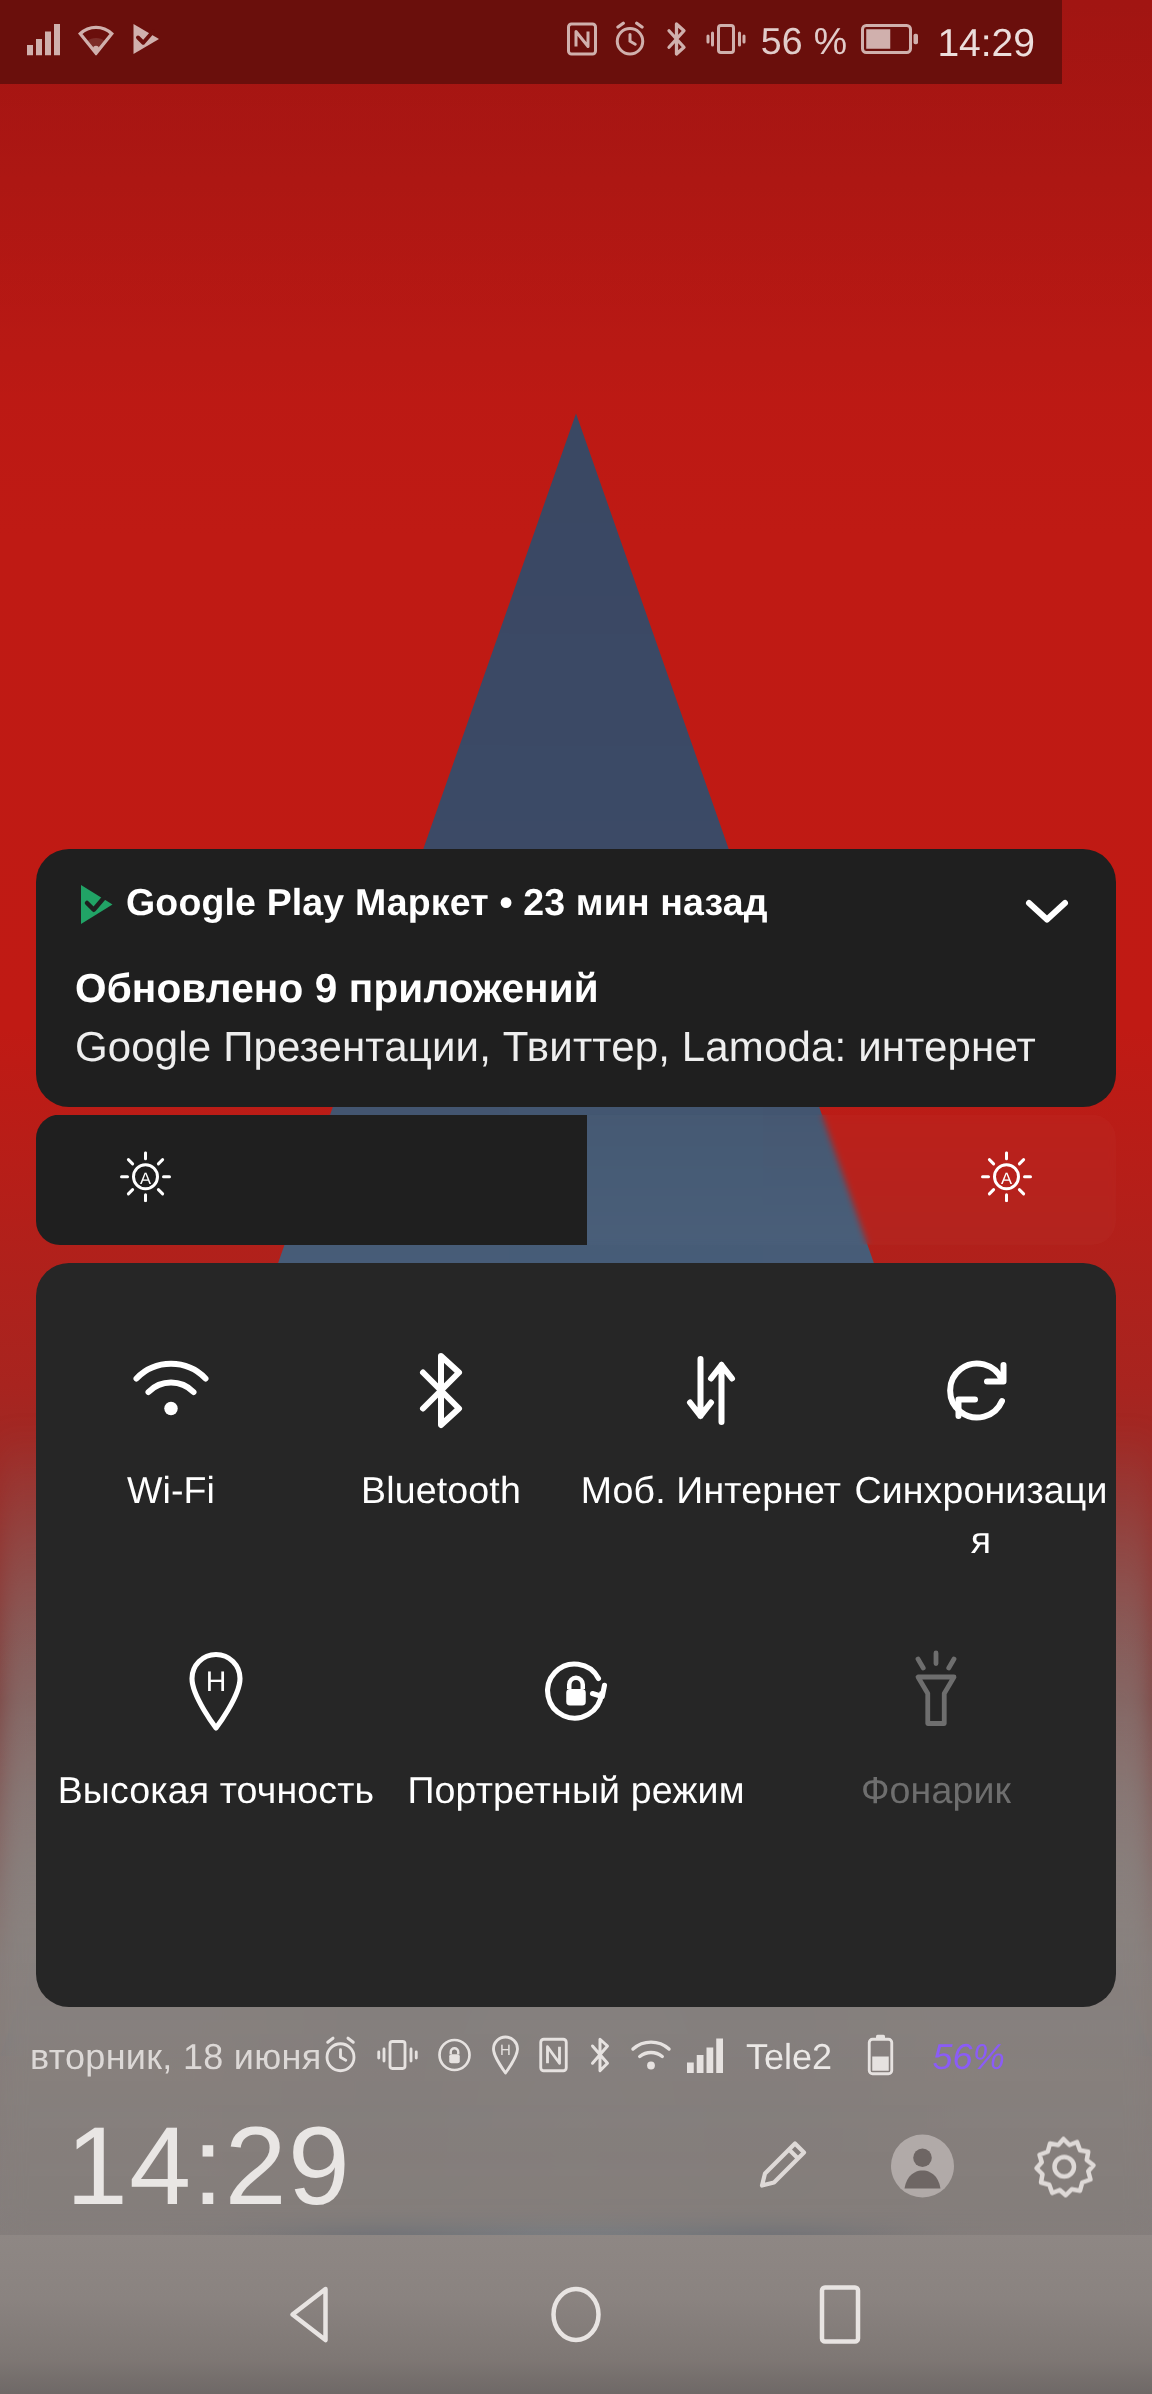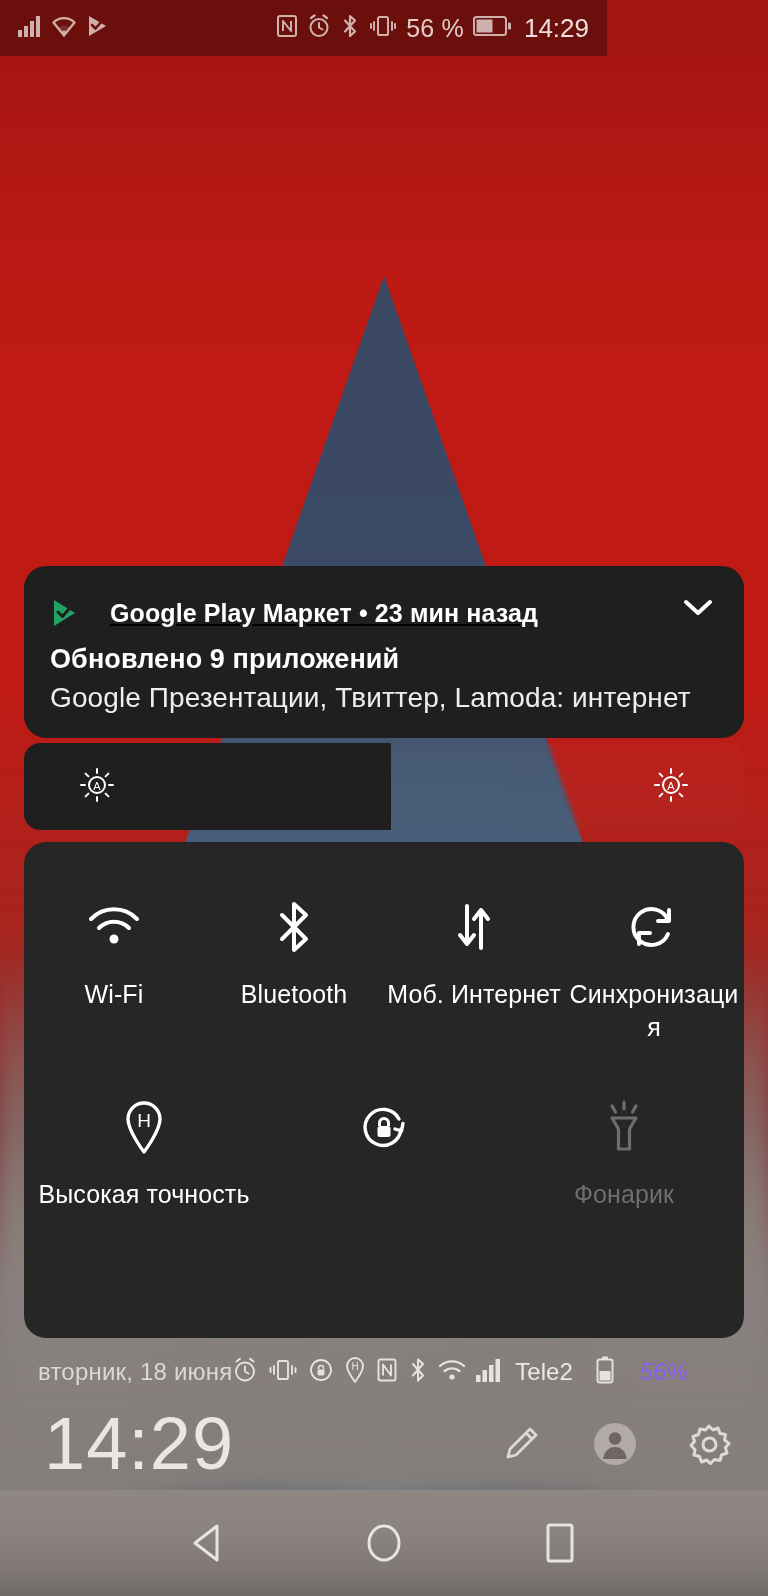--- a/index.html
+++ b/index.html
@@ -42,21 +42,21 @@
     background: linear-gradient(to bottom, rgba(138,132,130,0) 0%, rgba(141,134,131,0.55) 30%, rgba(141,134,131,0.95) 62%, rgba(140,133,130,1) 100%);
     filter: blur(8px);
   }
   .wall-scrim {
     position:absolute; left:0; top:0; width:768px; height:1490px;
     background: linear-gradient(to bottom, rgba(0,0,0,0.10) 0%, rgba(0,0,0,0.0) 18%, rgba(0,0,0,0.0) 70%, rgba(0,0,0,0.06) 100%);
   }
 
   
   .statusbar {
-    position:absolute; left:0; top:0; width:607px; height:56px;
+    position:absolute; left:0; top:0; width:708px; height:56px;
     background:#6a0f0c;
     display:flex; align-items:center;
     padding:0 18px;
     z-index:40;
   }
   .sb-left { display:flex; align-items:center; gap:9px; }
   .sb-right { margin-left:auto; display:flex; align-items:center; gap:9px; }
   .sb-ico { display:block; opacity:0.88; }
   .sb-text {
     color:#e8d7d5; font-size:25px; letter-spacing:0.2px;
@@ -66,21 +66,21 @@
   .sb-time { color:#ecdedc; font-size:26px; margin-left:4px; }
 
   
   .notif {
     position:absolute; left:24px; top:566px; width:720px;
     background:#1f1f1f;
     border-radius:22px;
     padding:22px 26px 24px 26px;
     z-index:20;
   }
-  .notif-head { display:flex; align-items:flex-end; gap:30px;text-decoration:underline; }
+  .notif-head { display:flex; align-items:flex-start; gap:4px; }
   .notif-appicon { width:30px; height:30px; flex:none; }
   .notif-title {
     color:#ffffff; font-size:25px; font-weight:bold;
     white-space:nowrap; letter-spacing:0.1px;
   }
   .notif-expand {
     margin-left:auto; width:40px; height:40px;
     display:flex; align-items:center; justify-content:center;
   }
   .notif-body1 {
@@ -130,21 +130,21 @@
     color:#ffffff; font-size:25px; line-height:1.32;
     letter-spacing:0.1px; width:100%;
     word-break:break-word;
   }
   .qs-tile.off .qs-label { color:#6e6e6e; }
 
   
   .botstatus {
     position:absolute; left:0; top:1348px; width:668px; height:48px;
     display:flex; align-items:center;
-    padding:0 38px;
+    padding:0 20px;
     z-index:20;
   }
   .bs-date {
     color:#dcd8d6; font-size:24px; letter-spacing:0.2px;
     white-space:nowrap;
   }
   .bs-icons {
     margin-left:auto; display:flex; align-items:center; gap:10px;
   }
   .bs-carrier { color:#ebe8e6; font-size:24px; margin:0 13px 0 3px; }
@@ -366,20 +366,21 @@
 
       <div class="qs-tile">
         <span class="qs-ico">
           <svg width="52" height="52" viewBox="0 0 52 52">
               <path d="M41 18 A18 18 0 1 0 43 28" fill="none" stroke="#ffffff" stroke-width="3.4" stroke-linecap="round"></path>
               <path d="M37 28 L43.5 30 L45 22.5" fill="none" stroke="#ffffff" stroke-width="3.4" stroke-linecap="round" stroke-linejoin="round"></path>
               <path d="M21.5 25 L21.5 22 A4.5 4.5 0 0 1 30.5 22 L30.5 25" fill="none" stroke="#ffffff" stroke-width="3"></path>
               <rect x="19.5" y="25" width="13" height="11" rx="2.5" fill="#ffffff"></rect>
             </svg>
         </span>
+        <span class="qs-label">Портретный режим</span>
       </div>
 
 
       <div class="qs-tile off">
         <span class="qs-ico">
           <svg width="48" height="56" viewBox="0 0 48 56">
               <path d="M24 3 L24 10 M12 7 L15.5 13 M36 7 L32.5 13" stroke="#6e6e6e" stroke-width="3.2" stroke-linecap="round"></path>
               <path d="M12 19 L36 19 L29.5 30 L29.5 50 L18.5 50 L18.5 30 Z" fill="none" stroke="#6e6e6e" stroke-width="3.2" stroke-linejoin="round"></path>
             </svg>
         </span>

